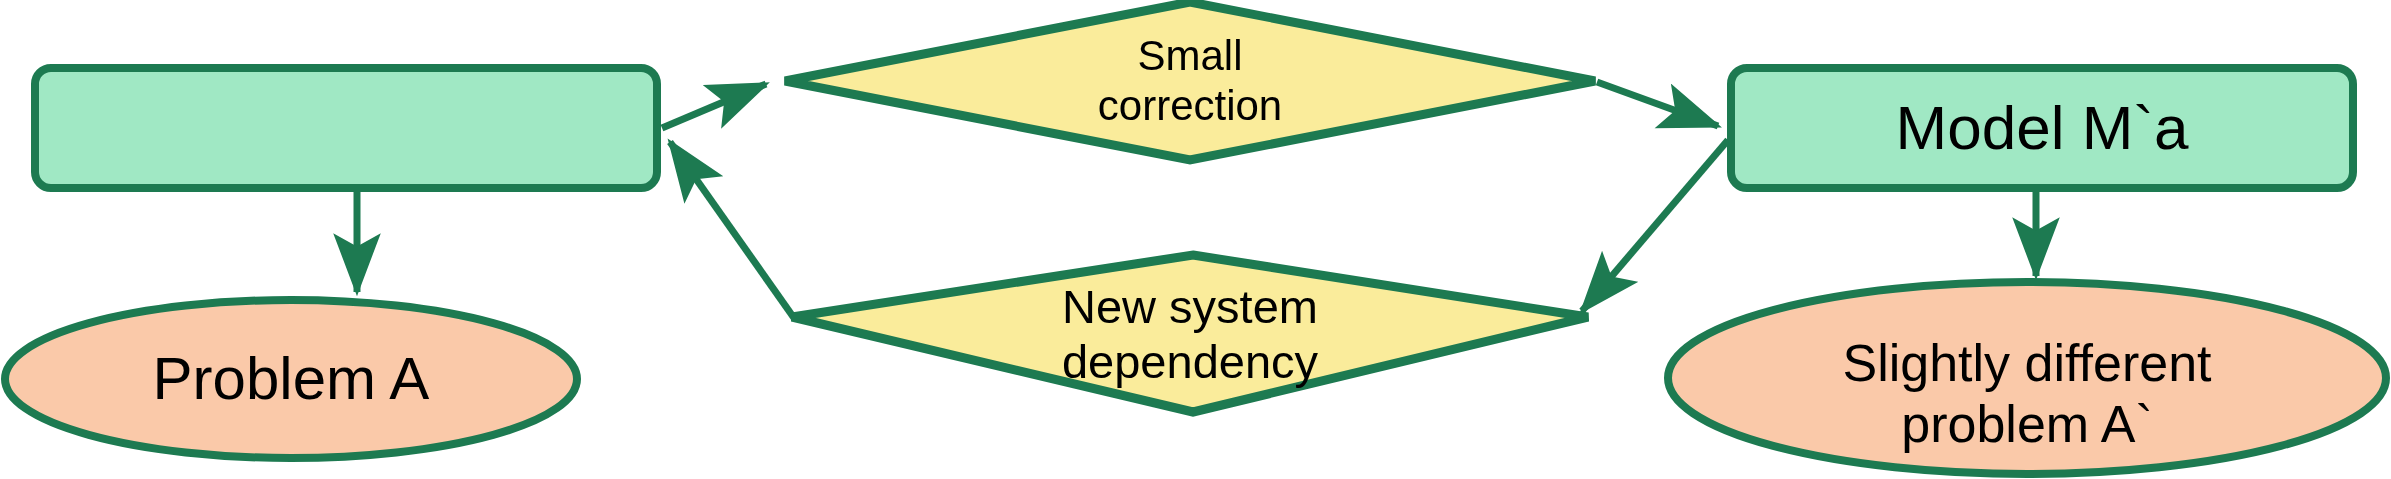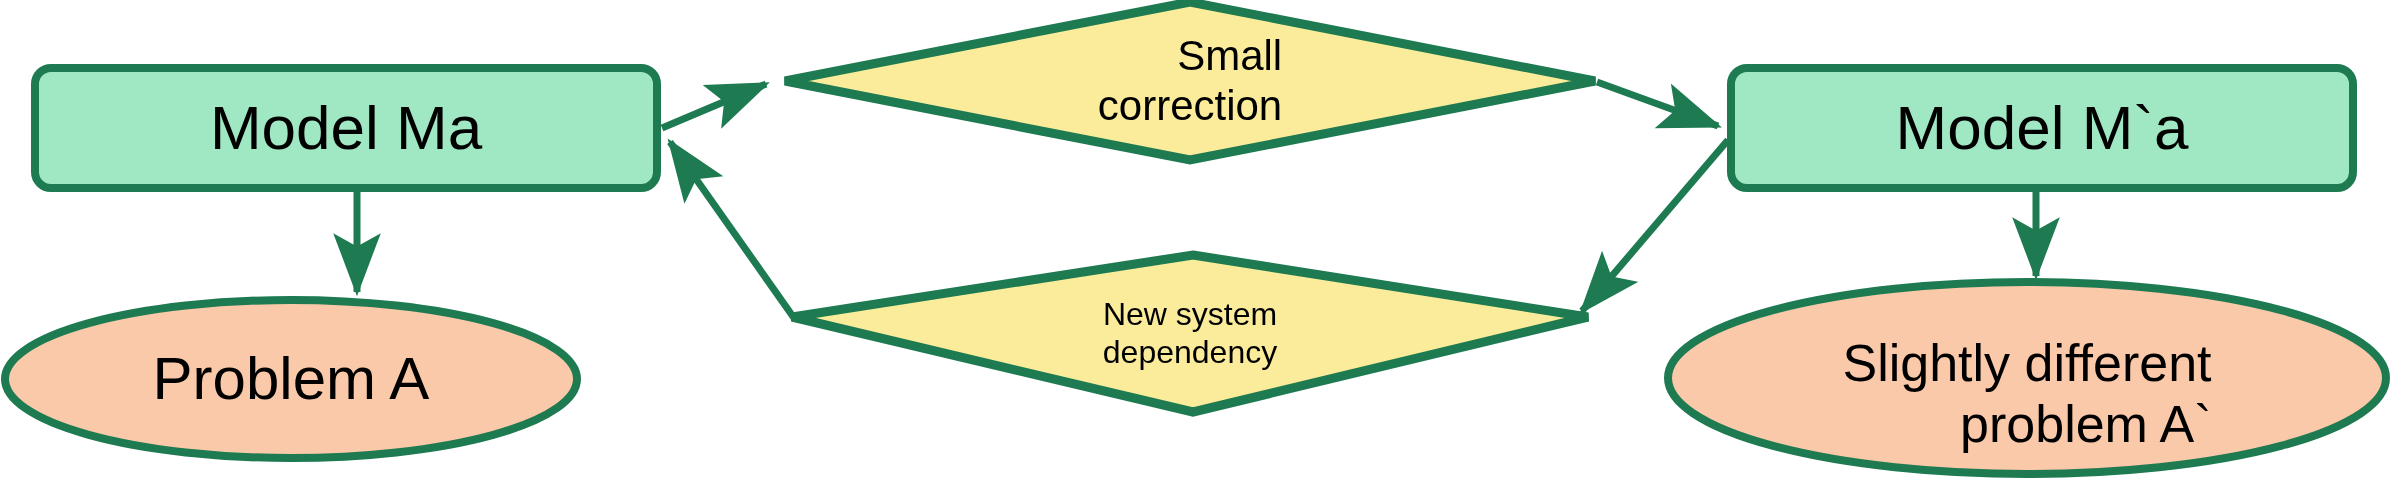--- a/index.html
+++ b/index.html
@@ -22,32 +22,32 @@
     left: 0;
     top: 0;
     width: 2391px;
     height: 479px;
   }
   .node-label {
     position: absolute;
     display: flex;
     align-items: center;
     justify-content: center;
-    text-align: right;
+    text-align: center;
     color: #000000;
     pointer-events: none;
     white-space: pre-line;
     line-height: 1.18;
   }
   .lbl-model-ma     { left: 35px;   top: 68px;  width: 622px; height: 120px; font-size: 62px; }
   .lbl-model-mprime { left: 1731px; top: 68px;  width: 622px; height: 120px; font-size: 62px; }
   .lbl-problem-a    { left: 5px;    top: 300px; width: 572px; height: 158px; font-size: 60px; }
   .lbl-problem-ap   { left: 1668px; top: 298px; width: 718px; height: 192px; font-size: 52px; }
   .lbl-small-corr   { left: 830px;  top: 2px;   width: 720px; height: 158px; font-size: 42px; }
-  .lbl-new-dep      { left: 830px;  top: 255px; width: 720px; height: 158px; font-size: 32px; }
+  .lbl-new-dep      { left: 830px;  top: 255px; width: 720px; height: 158px; font-size: 47px; }
 </style>
 </head>
 <body>
 
 <div id="canvas">
 
   <svg id="diagram-svg" viewBox="0 0 2391 479">
     <defs>
       <marker id="arrowhead" markerWidth="10" markerHeight="10" refX="8.4" refY="3.4" orient="auto" markerUnits="strokeWidth">
         <path d="M0,0 L9,3.4 L0,6.8 L1.9,3.4 z" fill="#1D7A51"></path>
@@ -78,21 +78,20 @@
       <rect x="35" y="68" width="622" height="120" rx="16" ry="16" fill="#A0E8C4" stroke="#1D7A51" stroke-width="8"></rect>
 
       <rect x="1731" y="68" width="622" height="120" rx="16" ry="16" fill="#A0E8C4" stroke="#1D7A51" stroke-width="8"></rect>
 
       <polygon points="1190,2 1595,81 1190,160 785,81" fill="#FAEC9B" stroke="#1D7A51" stroke-width="9"></polygon>
 
       <polygon points="1193,255 1588,317 1193,412 792,317" fill="#FAEC9B" stroke="#1D7A51" stroke-width="9"></polygon>
     </g>
   </svg>
 
-  <div class="node-label lbl-model-ma">Model Ma</div>
 
   <div class="node-label lbl-model-mprime">Model M`a</div>
 
   <div class="node-label lbl-problem-a">Problem A</div>
 
   <div class="node-label lbl-problem-ap">Slightly different
 problem A`</div>
 
   <div class="node-label lbl-small-corr">Small
 correction</div>

